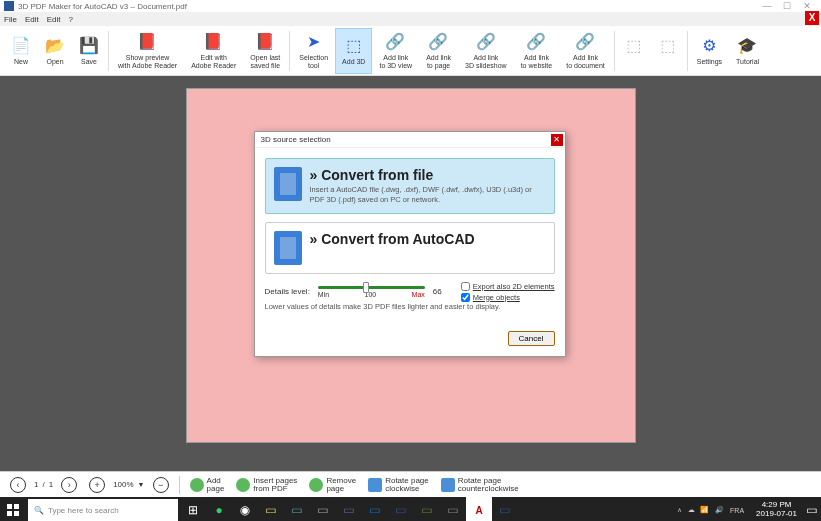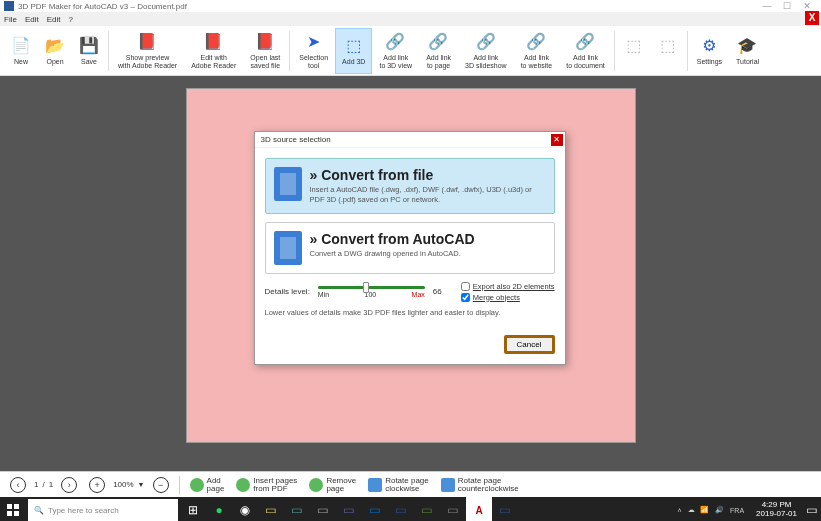--- a/index.html
+++ b/index.html
@@ -39,23 +39,23 @@
 .detail-row { display: flex; align-items: center; gap: 8px; font-size: 8px; color: #333; }
 .slider-wrap { flex: 1; position: relative; }
 .slider-track { height: 3px; background: #2a8a2a; border-radius: 2px; position: relative; }
 .slider-thumb { position: absolute; top: -4px; left: 42%; width: 6px; height: 11px; background: #fff; border: 1px solid #888; border-radius: 1px; }
 .slider-labels { display: flex; justify-content: space-between; font-size: 7px; margin-top: 2px; }
 .slider-labels .max { color: #c00; }
 .detail-val { font-size: 8px; color: #333; width: 20px; }
 .checks { display: flex; flex-direction: column; gap: 2px; font-size: 7.5px; color: #333; }
 .checks label { display: flex; align-items: center; gap: 3px; text-decoration: underline; }
 .checks input { width: 9px; height: 9px; }
-.hint { font-size: 7.5px; color: #555; margin-top: 6px; }
+.hint { font-size: 7.5px; color: #555; }
 .dlg-footer { text-align: right; padding: 6px 10px 10px; }
-.btn-cancel { font-size: 8px; padding: 2px 10px; background: #f0f0f0; border: 3px solid #a16207; border-radius: 2px; }
+.btn-cancel { font-size: 8px; padding: 2px 10px; background: #f0f0f0; border: 1px solid #a16207; border-radius: 2px; }
 
 .bottom-bar { height: 26px; background: #fff; border-top: 1px solid #ccc; display: flex; align-items: center; padding: 0 6px; gap: 4px; font-size: 8px; color: #333; }
 .bb-btn { display: flex; align-items: center; gap: 3px; padding: 2px 4px; }
 .bb-btn .circ { width: 16px; height: 16px; border: 1.5px solid #333; border-radius: 50%; display: flex; align-items: center; justify-content: center; font-size: 9px; }
 .bb-act { display: flex; align-items: center; gap: 3px; padding: 0 4px; line-height: 1; }
 .bb-act .ic { width: 14px; height: 14px; background: #4a90d9; border-radius: 2px; }
 .bb-act.green .ic { background: #5cb85c; border-radius: 50%; }
 .bb-sep { width: 1px; height: 18px; background: #ccc; margin: 0 2px; }
 
 .taskbar { height: 26px; background: #222; display: flex; align-items: center; padding: 0; gap: 0; color: #fff; font-size: 8px; }
@@ -173,21 +173,20 @@
           <div class="card-icon"></div>
           <div class="card-text">
             <div class="card-title">Convert from file</div>
             <div class="card-desc">Insert a AutoCAD file (.dwg, .dxf), DWF (.dwf, .dwfx), U3D (.u3d) or PDF 3D (.pdf) saved on PC or network.</div>
           </div>
         </div>
         <div class="option-card">
           <div class="card-icon"></div>
           <div class="card-text">
             <div class="card-title">Convert from AutoCAD</div>
-            <div class="card-desc">Convert a DWG drawing opened in AutoCAD.</div>
           </div>
         </div>
         <div class="detail-row">
           <span>Details level:</span>
           <div class="slider-wrap">
             <div class="slider-track">
                 <div class="slider-thumb"></div>
               </div>
             <div class="slider-labels">
               <span>Min</span>

